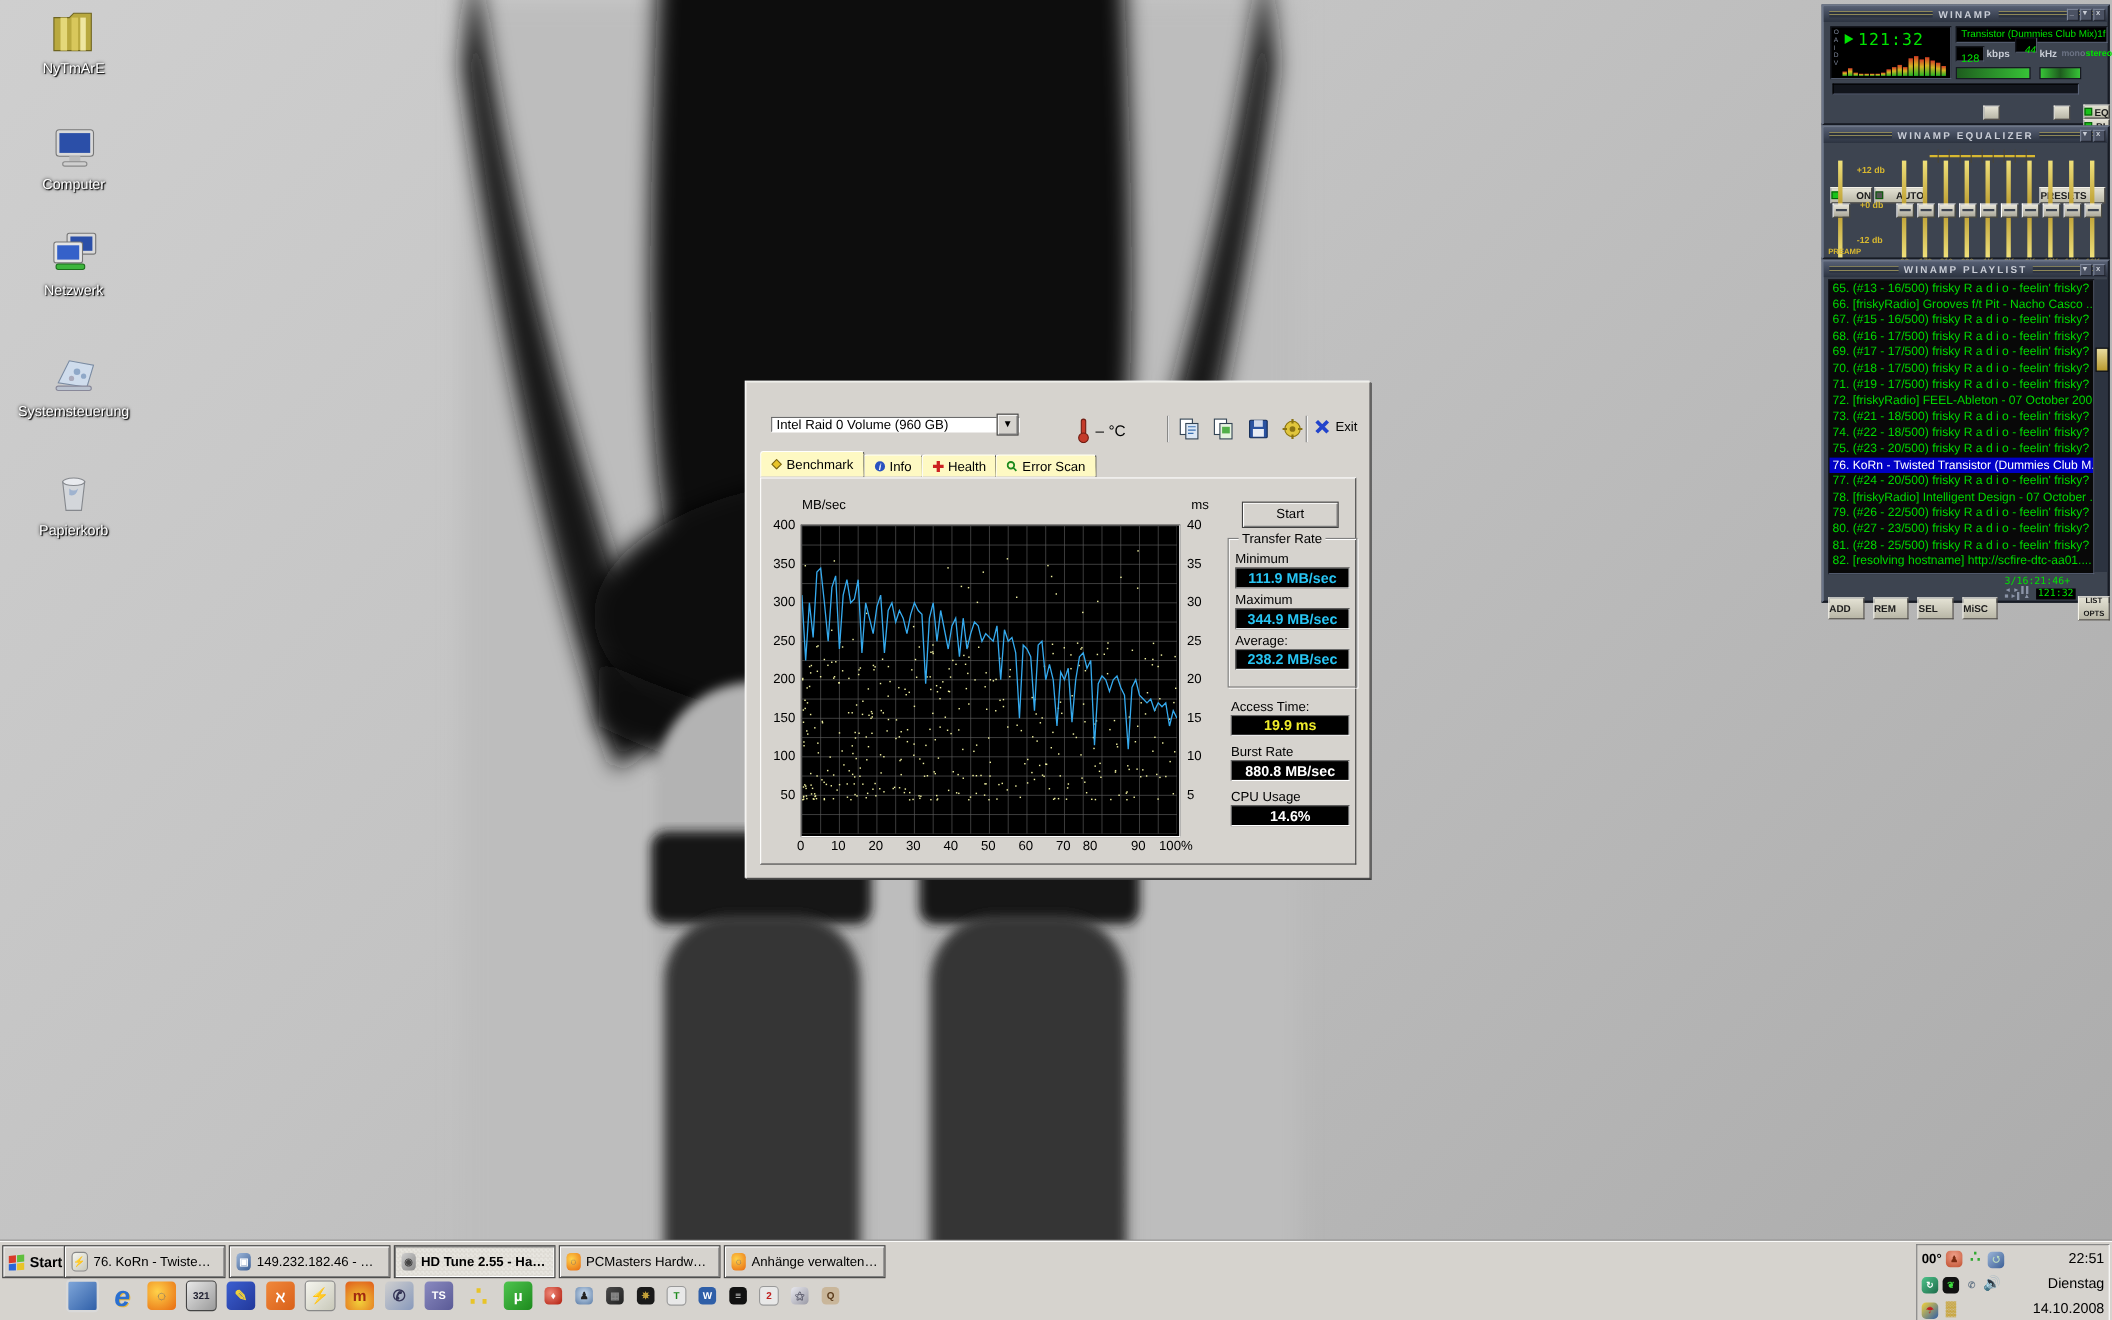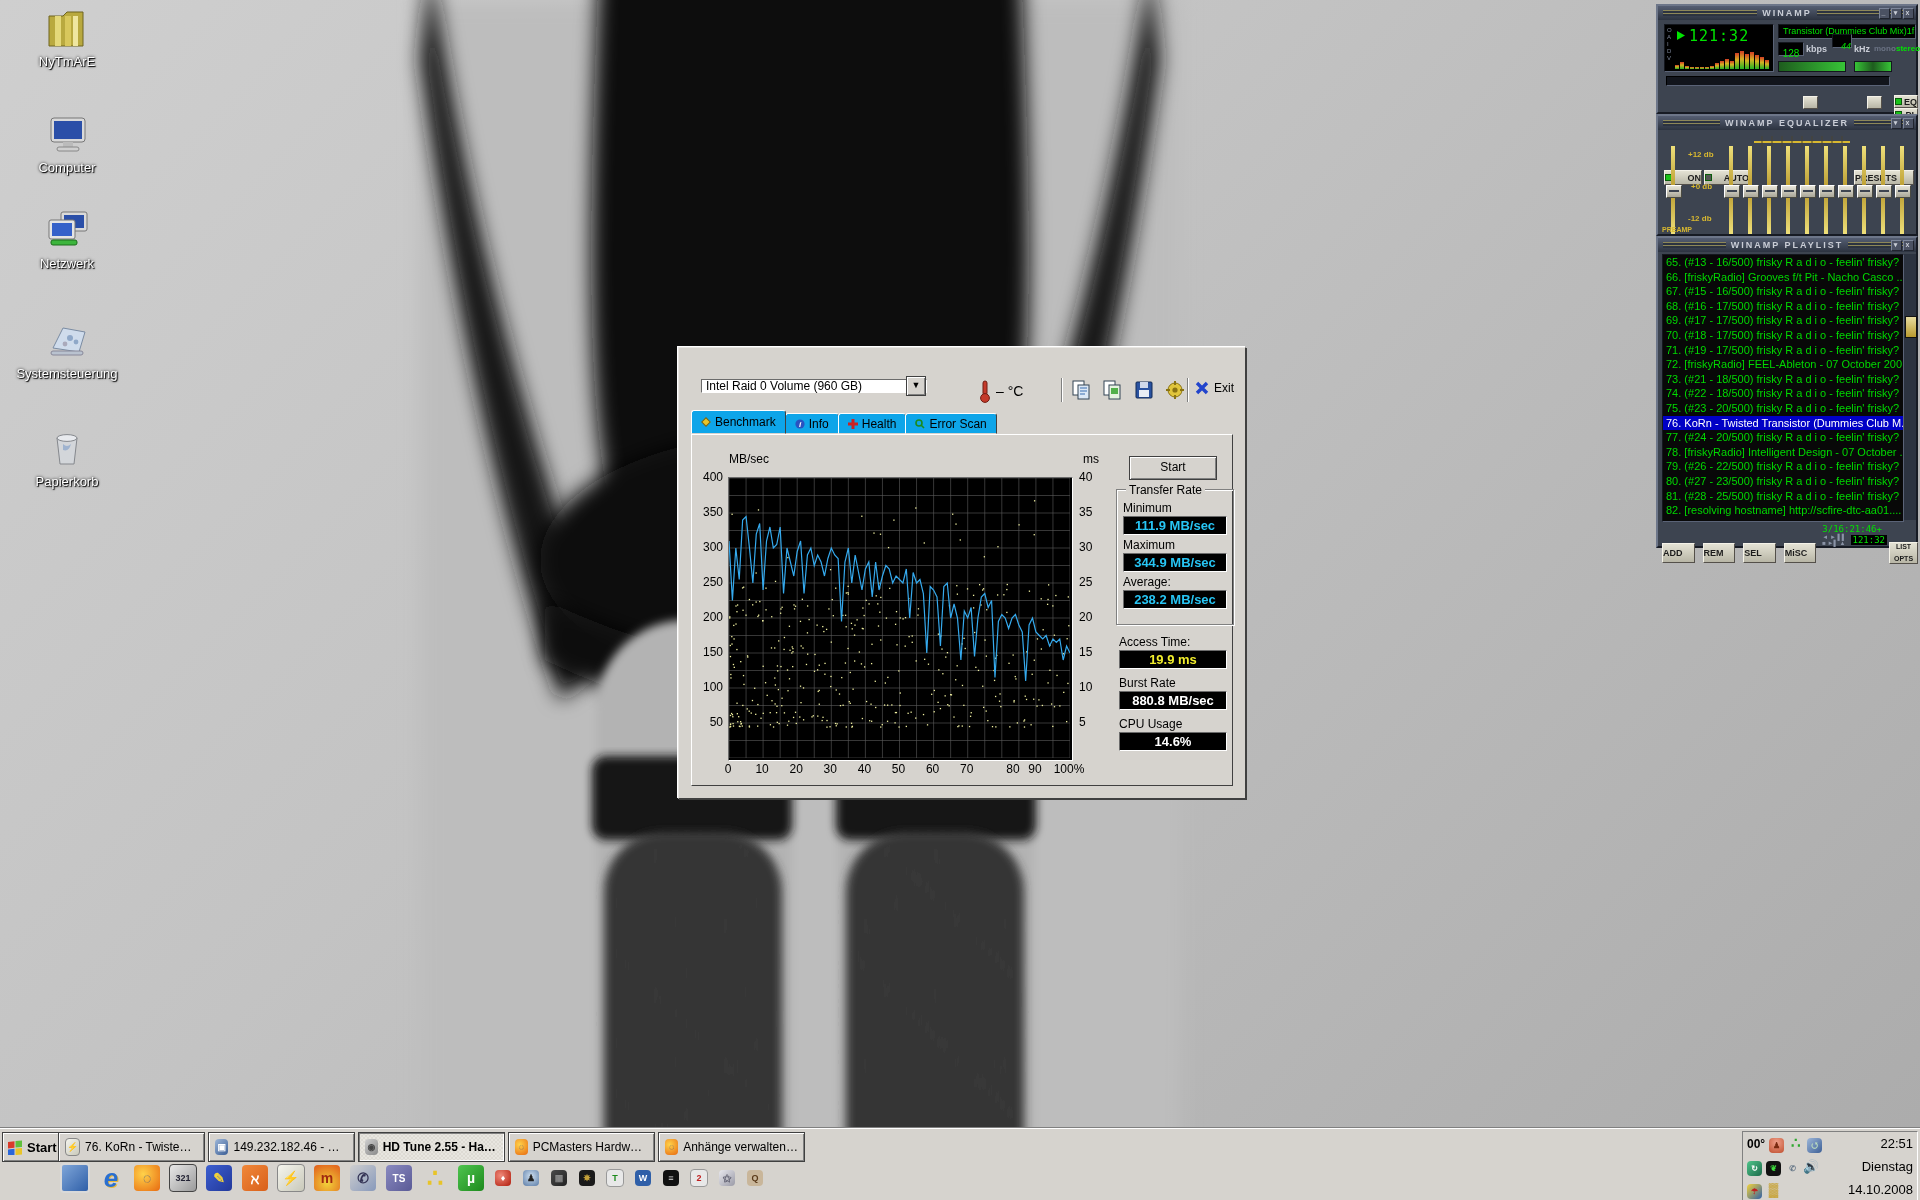--- a/index.html
+++ b/index.html
@@ -19,21 +19,21 @@
   .btn95{background:#d6d3ce;border:1px solid #404040;box-shadow:inset 1px 1px 0 #fff, inset -1px -1px 0 #808080;
     font-size:12px;color:#000;text-align:center;}
   .groupbox{border:1px solid #808080;box-shadow:1px 1px 0 #fff, inset 1px 1px 0 #fff;}
   .valbox{background:#000;border:1px solid;border-color:#6b6b6b #fff #fff #6b6b6b;
     font-weight:bold;font-size:13px;text-align:center;line-height:17px;}
   .lbl{font-size:12px;color:#000;}
 
   
   .tabs{display:flex;align-items:flex-end;height:22px;}
   .tab{height:19px;padding:0 9px;display:flex;align-items:center;gap:4px;font-size:12px;
-    background:#0ea5e9;border:1px solid;border-color:#fff #404040 #d6d3ce #fff;border-radius:3px 3px 0 0;margin-right:-1px;}
+    background:#fef9c3;border:1px solid;border-color:#fff #404040 #d6d3ce #fff;border-radius:3px 3px 0 0;margin-right:-1px;}
   .tab.active{height:22px;z-index:2;border-bottom-color:#d6d3ce;}
   .tabpage{border:1px solid;border-color:#fff #404040 #404040 #fff;}
 
   
   .wa{background:#3d4450;border:2px solid;border-color:#6d7689 #171b24 #171b24 #6d7689;box-sizing:border-box;}
   .wa-title{height:14px;display:flex;align-items:center;justify-content:center;position:relative;
     background:linear-gradient(180deg,#555e72,#2c3340);color:#c9cdd6;font-size:9px;font-weight:bold;letter-spacing:2px;}
   .wa-title:before,.wa-title:after{content:"";flex:1;height:6px;margin:0 5px;
     background:repeating-linear-gradient(180deg,#8d8758 0 1px,#2c3340 1px 3px);}
   .wa-mini{position:absolute;right:2px;top:2px;display:flex;gap:1px;}
@@ -697,21 +697,21 @@
       </div>
     <div id="xticks" class="abs" style="left:49px;top:414px;width:343px;height:14px;">
         <div style="position: absolute; font-size: 12px; transform: translateX(-50%); left: 0px;">0</div>
         <div style="position: absolute; font-size: 12px; transform: translateX(-50%); left: 34.1px;">10</div>
         <div style="position: absolute; font-size: 12px; transform: translateX(-50%); left: 68.2px;">20</div>
         <div style="position: absolute; font-size: 12px; transform: translateX(-50%); left: 102.3px;">30</div>
         <div style="position: absolute; font-size: 12px; transform: translateX(-50%); left: 136.4px;">40</div>
         <div style="position: absolute; font-size: 12px; transform: translateX(-50%); left: 170.5px;">50</div>
         <div style="position: absolute; font-size: 12px; transform: translateX(-50%); left: 204.6px;">60</div>
         <div style="position: absolute; font-size: 12px; transform: translateX(-50%); left: 238.7px;">70</div>
-        <div style="position: absolute; font-size: 12px; transform: translateX(-50%); left: 285px;">80</div>
+        <div style="position: absolute; font-size: 12px; transform: translateX(-50%); left: 263px;">80</div>
         <div style="position: absolute; font-size: 12px; transform: translateX(-50%); left: 306.9px;">90</div>
         <div style="position: absolute; font-size: 12px; transform: translateX(-50%); left: 341px;">100%</div>
       </div>
 
     <div class="btn95 abs" style="left:450px;top:108px;width:86px;height:22px;line-height:20px;">Start</div>
 
     <div class="groupbox abs" style="left:437px;top:141px;width:116px;height:134px;"></div>
     <span class="lbl abs" style="left:447px;top:135px;background:#d6d3ce;padding:0 3px;">Transfer Rate</span>
     <span class="lbl abs" style="left:444px;top:153px;">Minimum</span>
     <div class="valbox abs" style="left:444px;top:168px;width:102px;height:17px;color:#27c5f4;">111.9 MB/sec</div>

